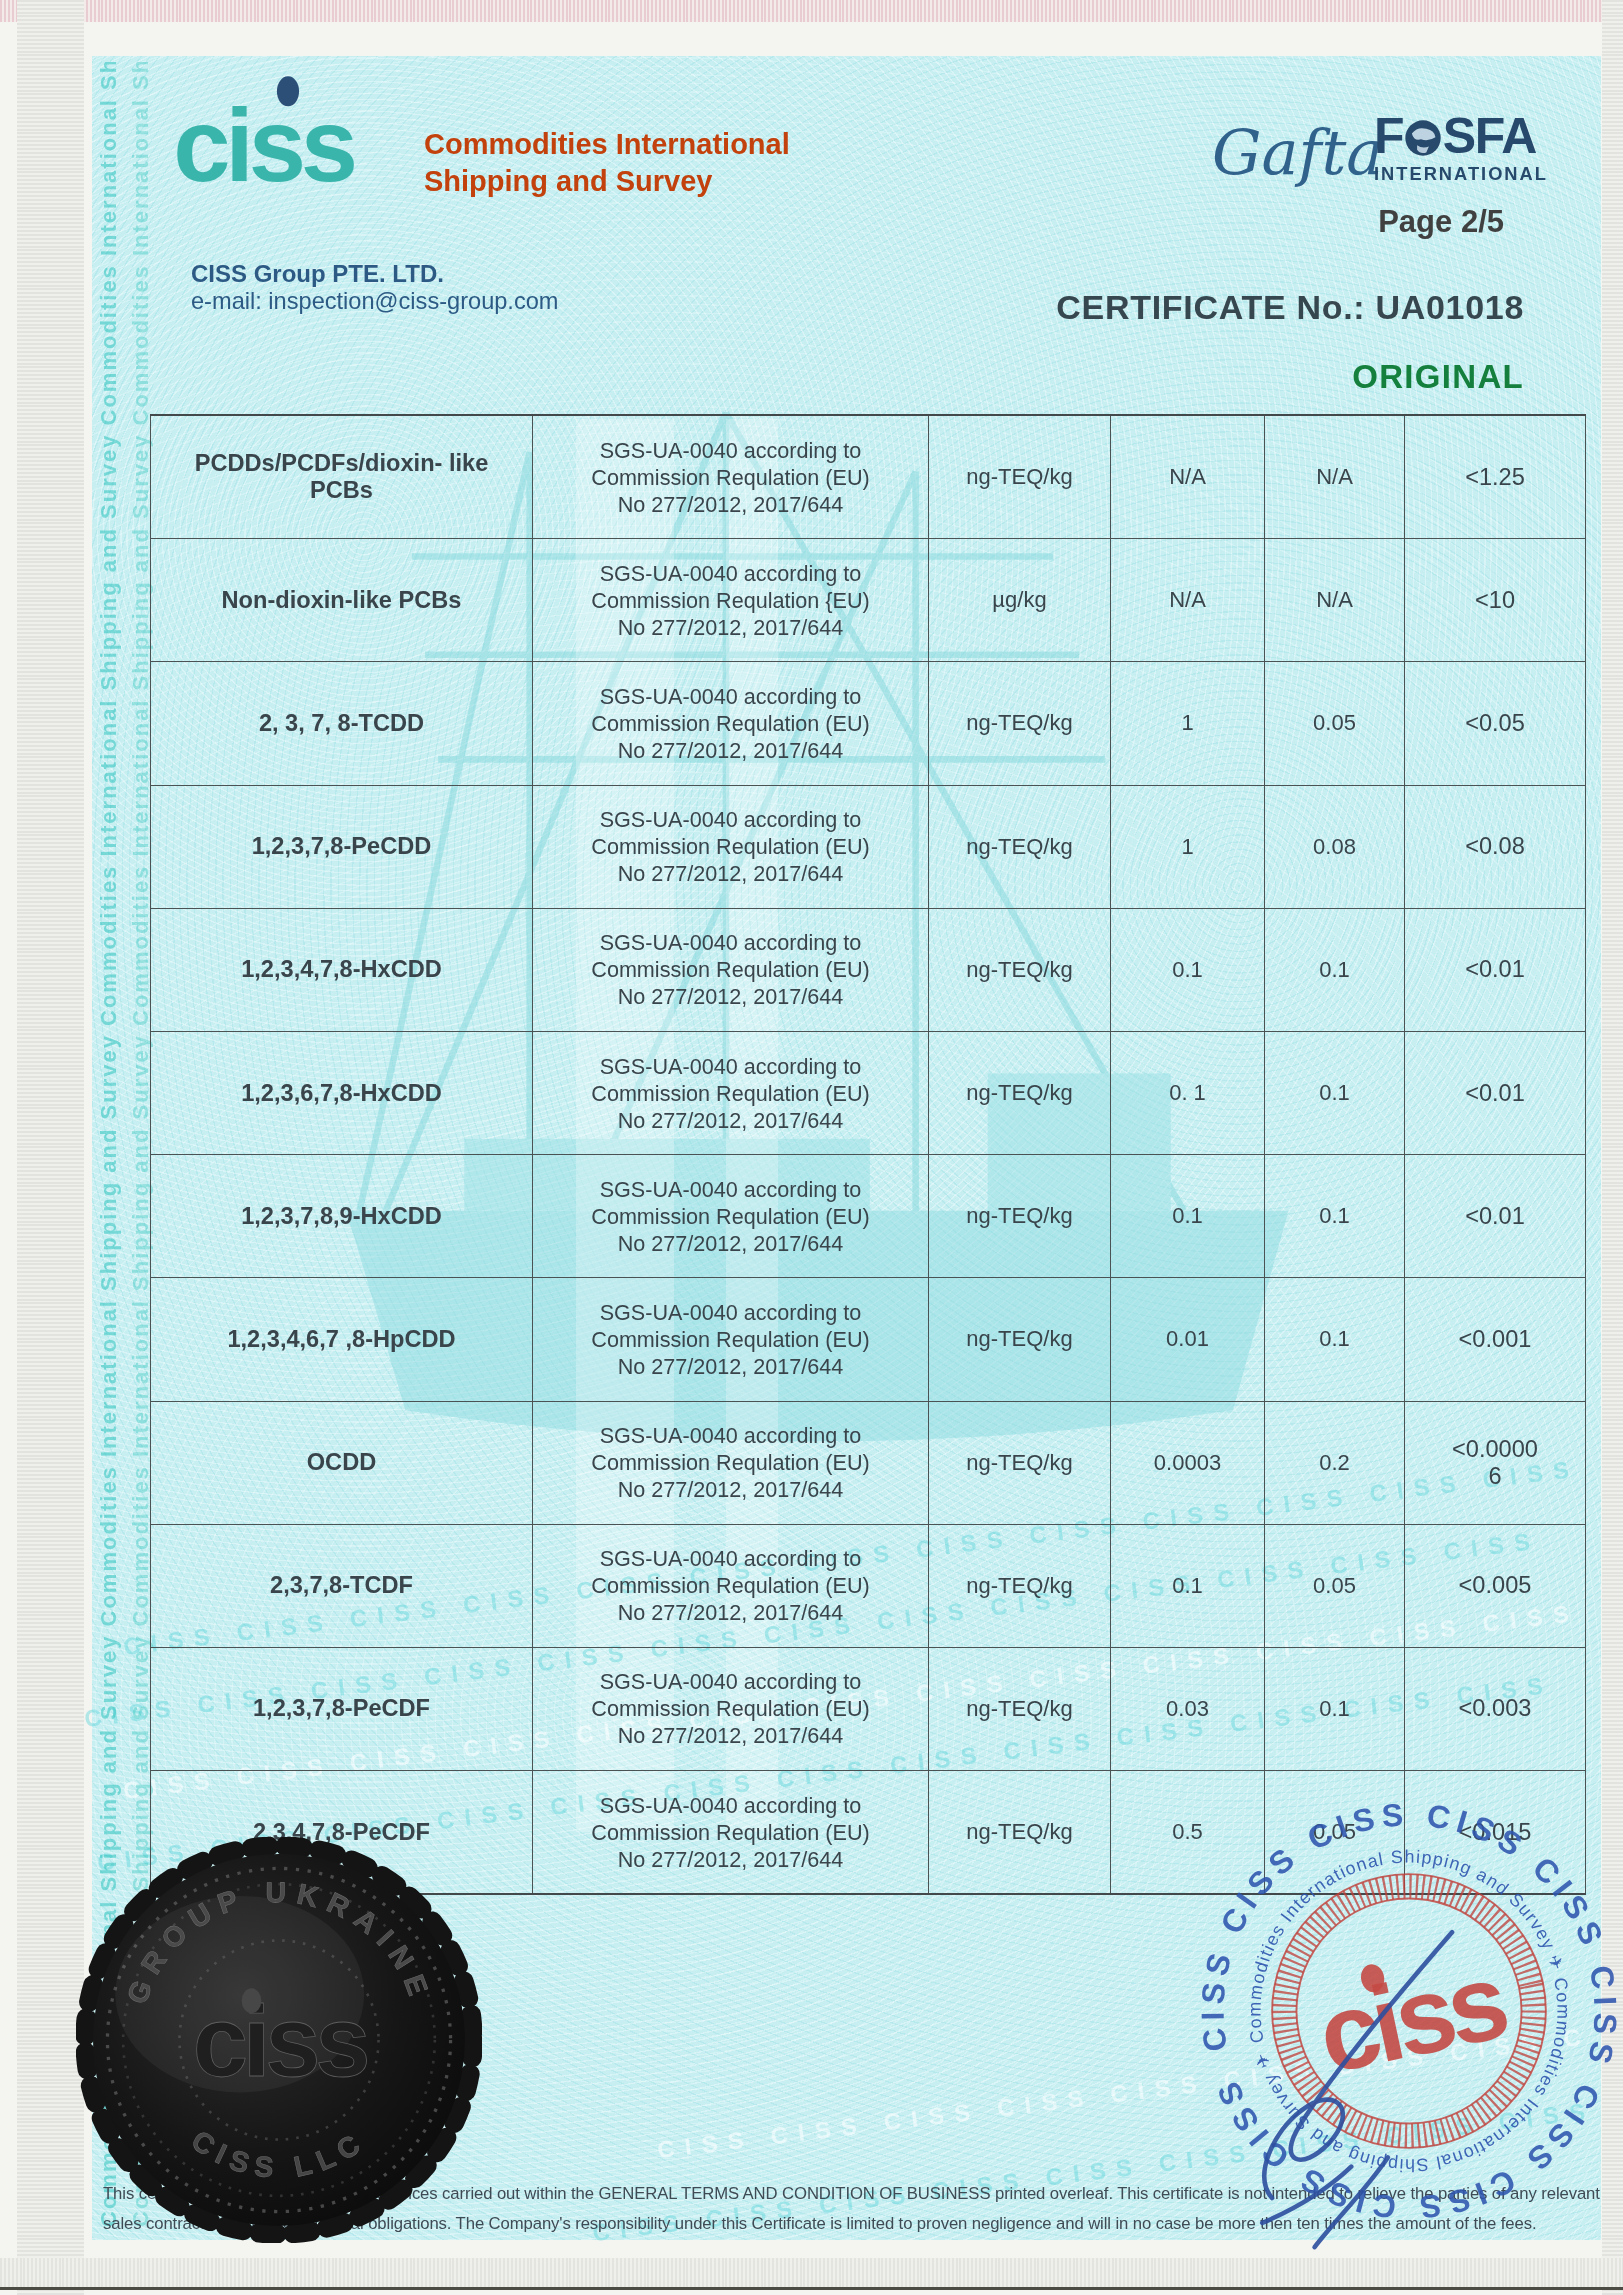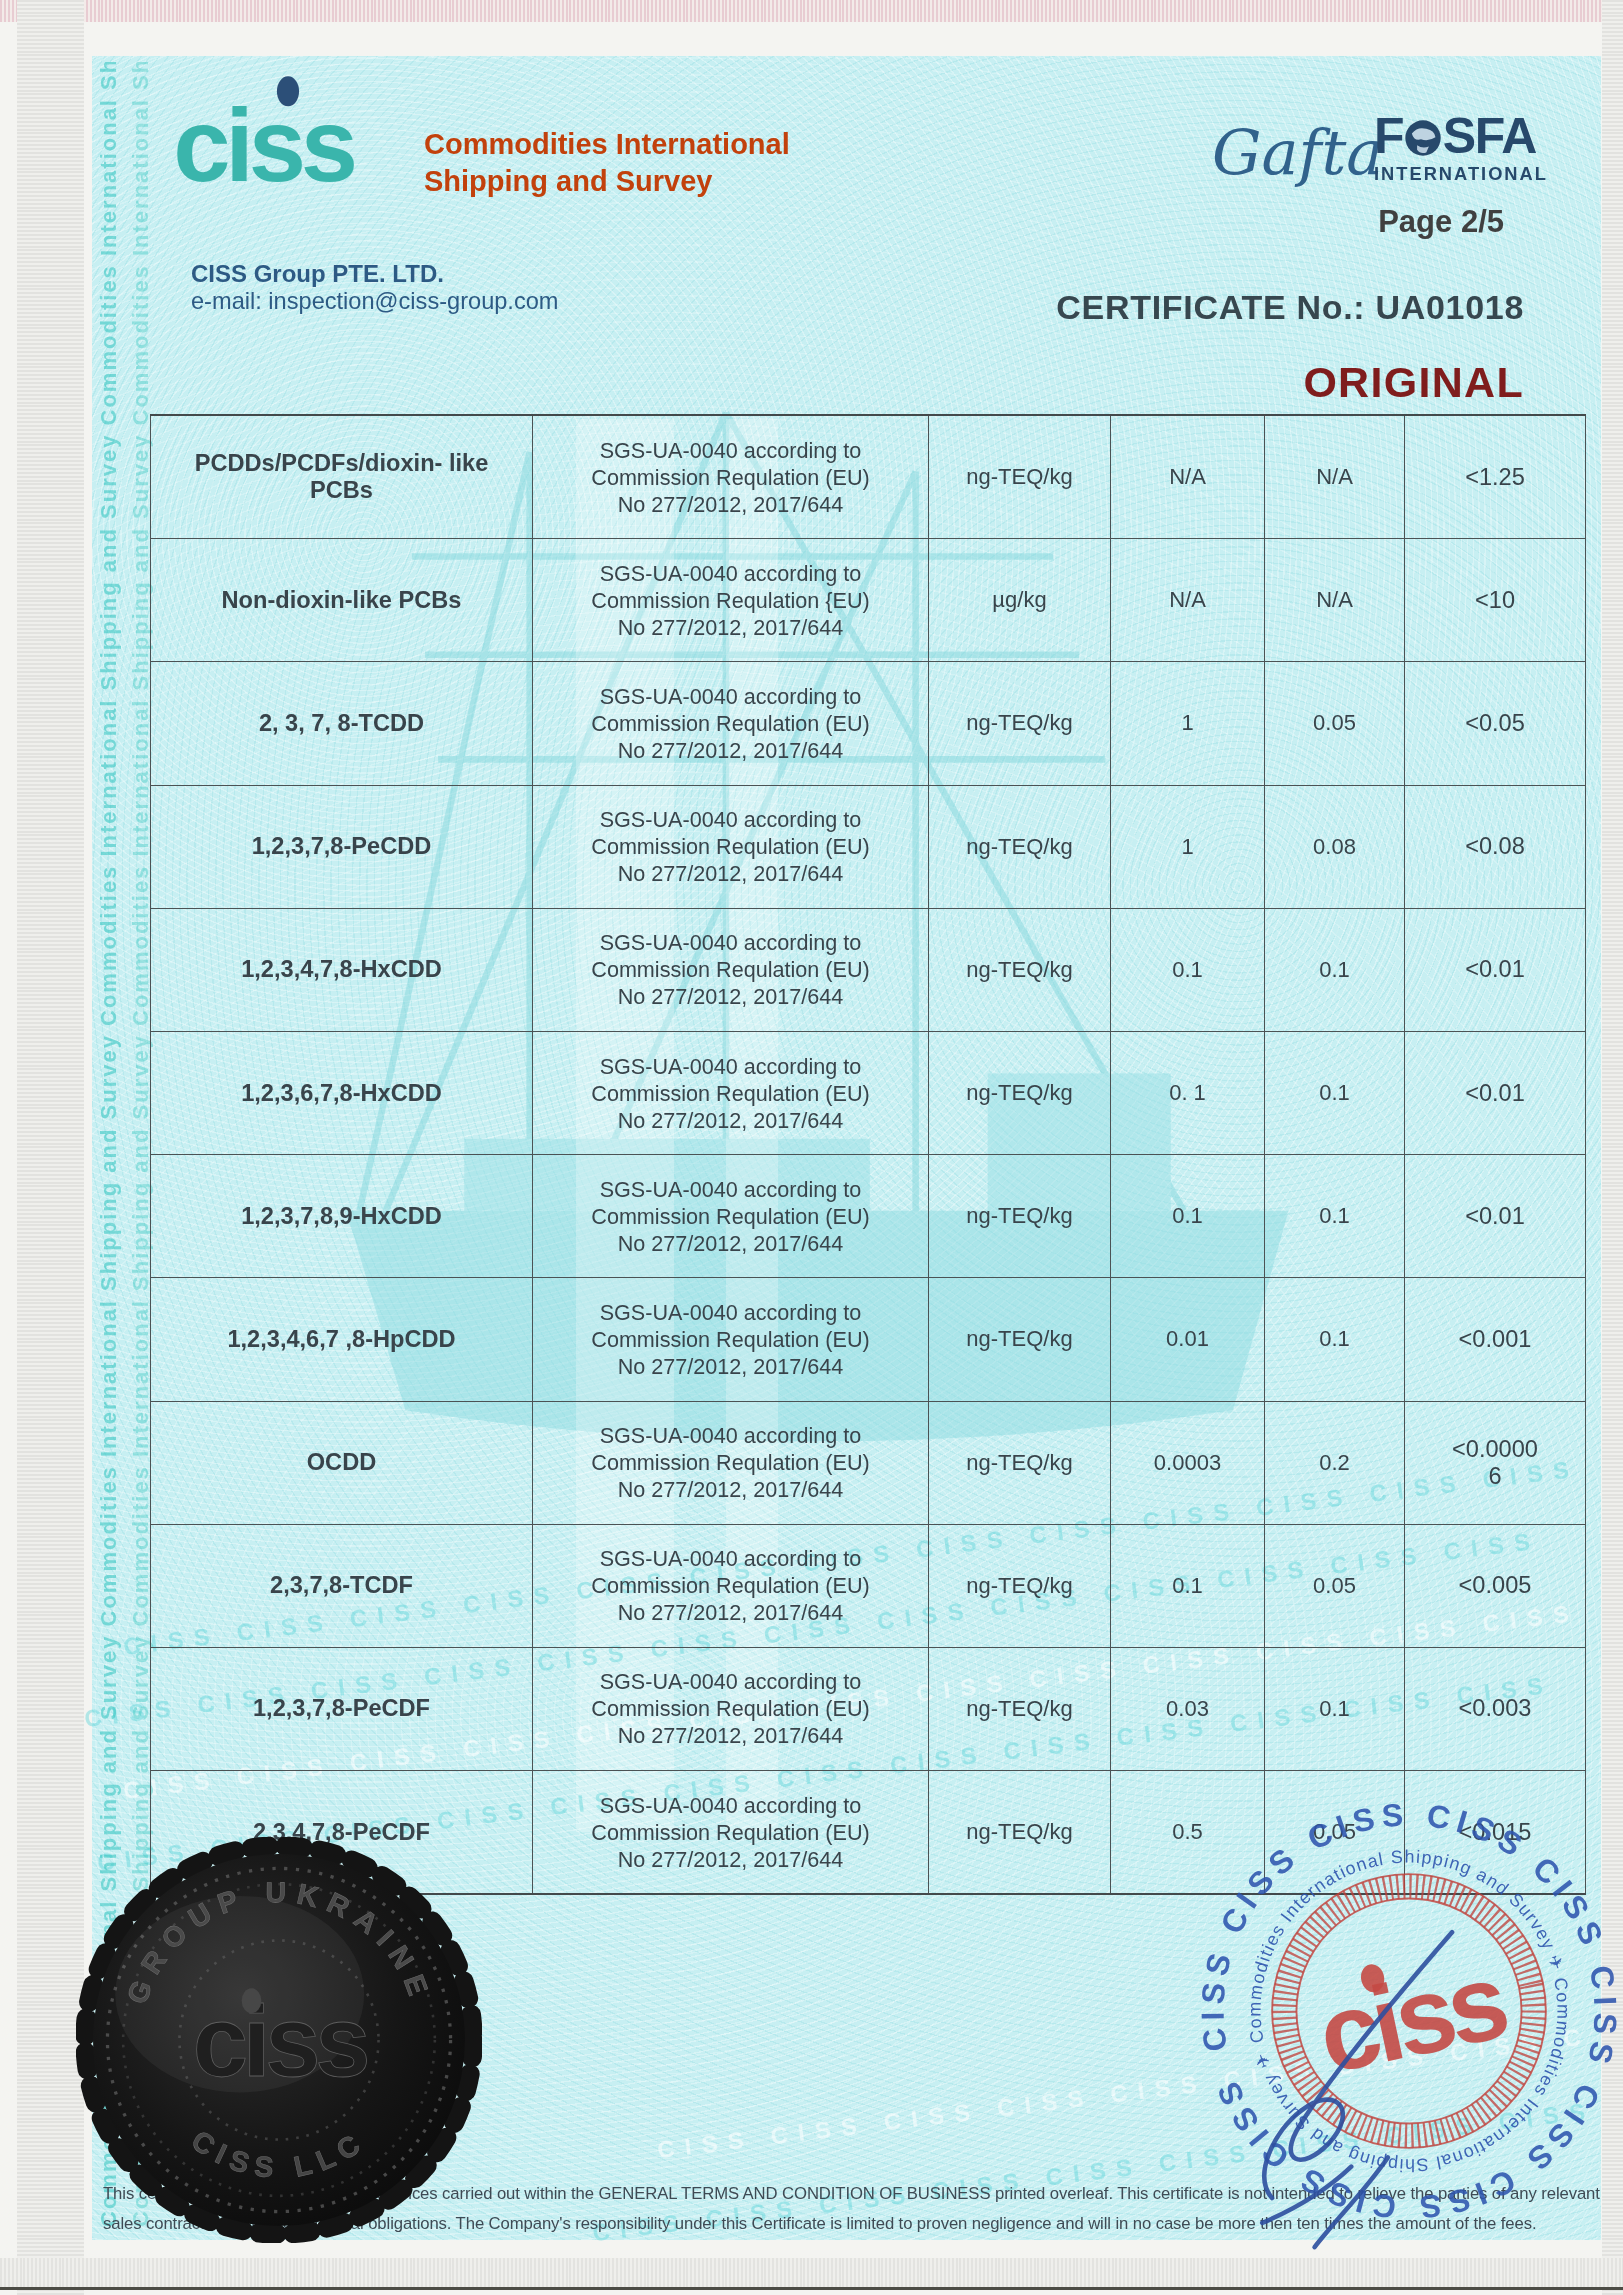--- a/index.html
+++ b/index.html
@@ -43,22 +43,22 @@
   #address{top:259px;font-size:23.6px;}
   #email{top:288px;font-size:23.6px;}
   #gafta{left:1212px;top:116px;font-family:"DejaVu Serif",serif;font-style:italic;
     font-size:62px;color:#31628c;z-index:3;}
   #fosfa{left:1374px;top:111px;width:170px;z-index:3;color:#27496b;}
   #fosfa .row1{display:flex;align-items:center;font-size:50px;font-weight:bold;letter-spacing:-1.3px;line-height:51px;}
   #fosfa .row2{font-size:18.3px;font-weight:bold;letter-spacing:2px;margin-top:1.3px;}
   #page-label{left:1321px;top:204px;width:183px;text-align:right;font-size:31px;font-weight:bold;color:#404040;z-index:3;}
   #cert-no{left:968px;top:288px;width:556px;text-align:right;font-size:34px;font-weight:bold;
     color:#37474f;letter-spacing:0.7px;z-index:3;}
-  #original{left:1230px;top:358px;width:294px;text-align:right;font-size:43px;font-weight:bold;
-    color:#7f1d1d;letter-spacing:1.3px;z-index:3;}
+  #original{left:1230px;top:358px;width:294px;text-align:right;font-size:33px;font-weight:bold;
+    color:#15803d;letter-spacing:1.3px;z-index:3;}
 
   
   #tbl{left:150px;top:414px;width:1435px;border-collapse:collapse;table-layout:fixed;z-index:3;position:absolute;}
   #tbl td{border:1.3px solid #4b5254;height:117px;text-align:center;vertical-align:middle;
     color:#39444b;padding:2.6px 9.2px;white-space:pre-line;}
   #tbl tr:first-child td{border-top:2.6px solid #43494b;}
   #tbl tr:last-child td{border-bottom:2.6px solid #43494b;}
   .c-name{font-weight:bold;font-size:23.6px;}
   .c-method{font-size:21.6px;line-height:27px;}
   .c-unit,.c-tef,.c-limit{font-size:22px;}

